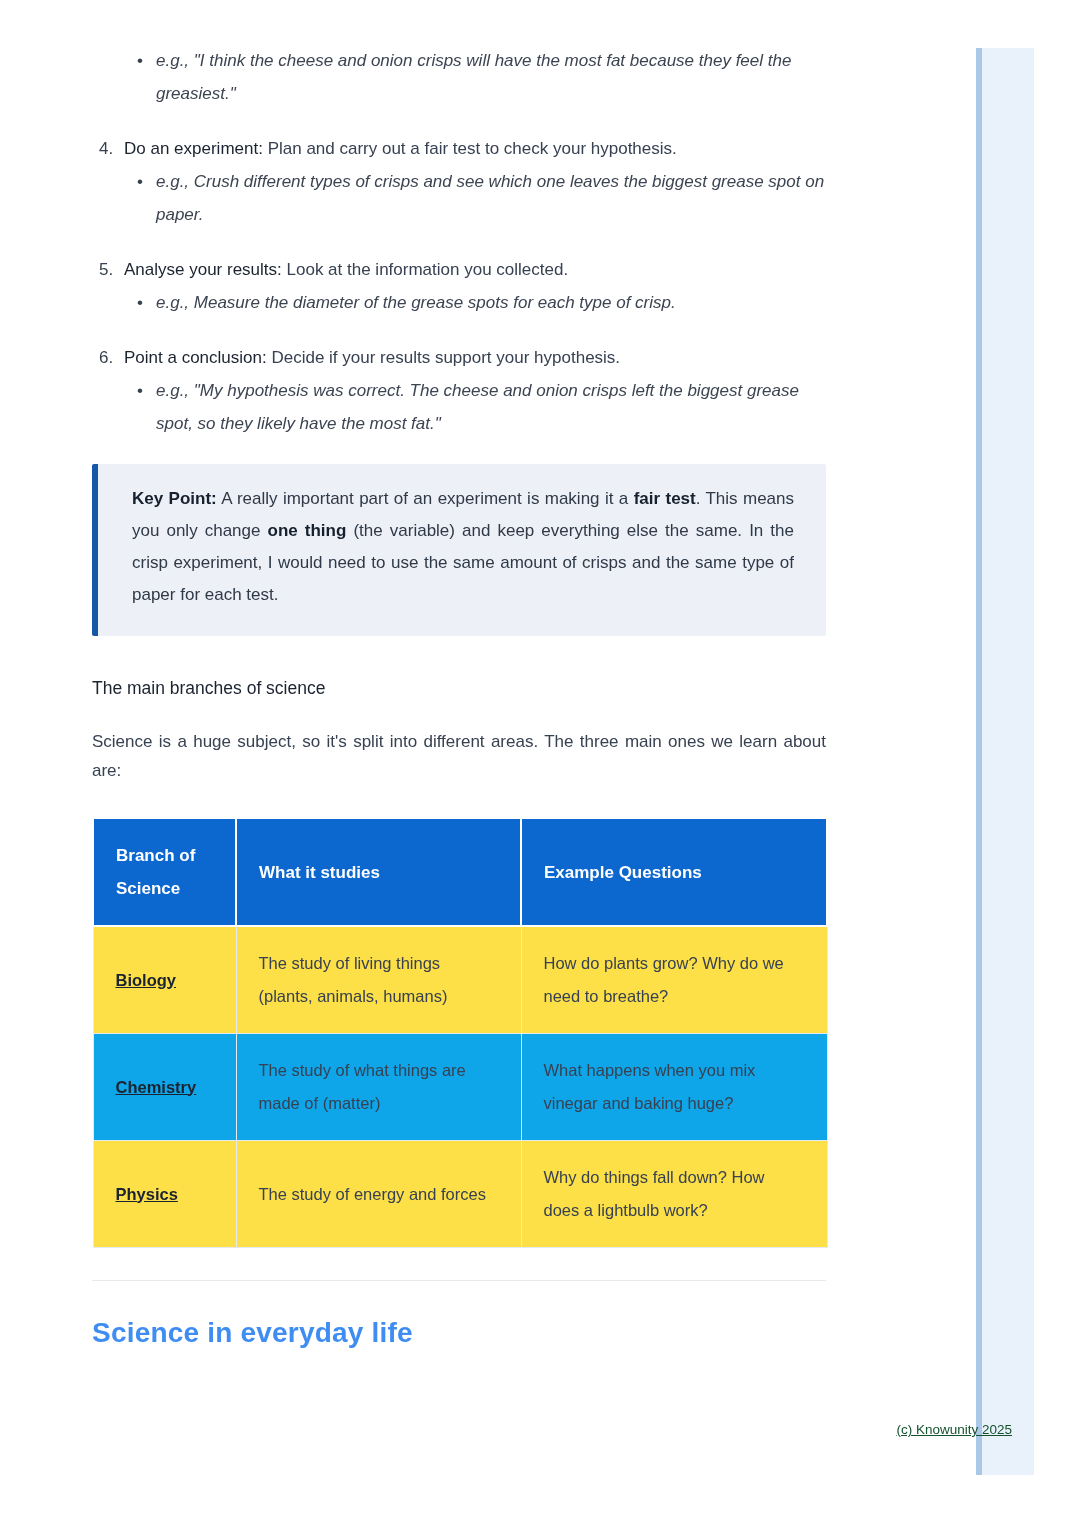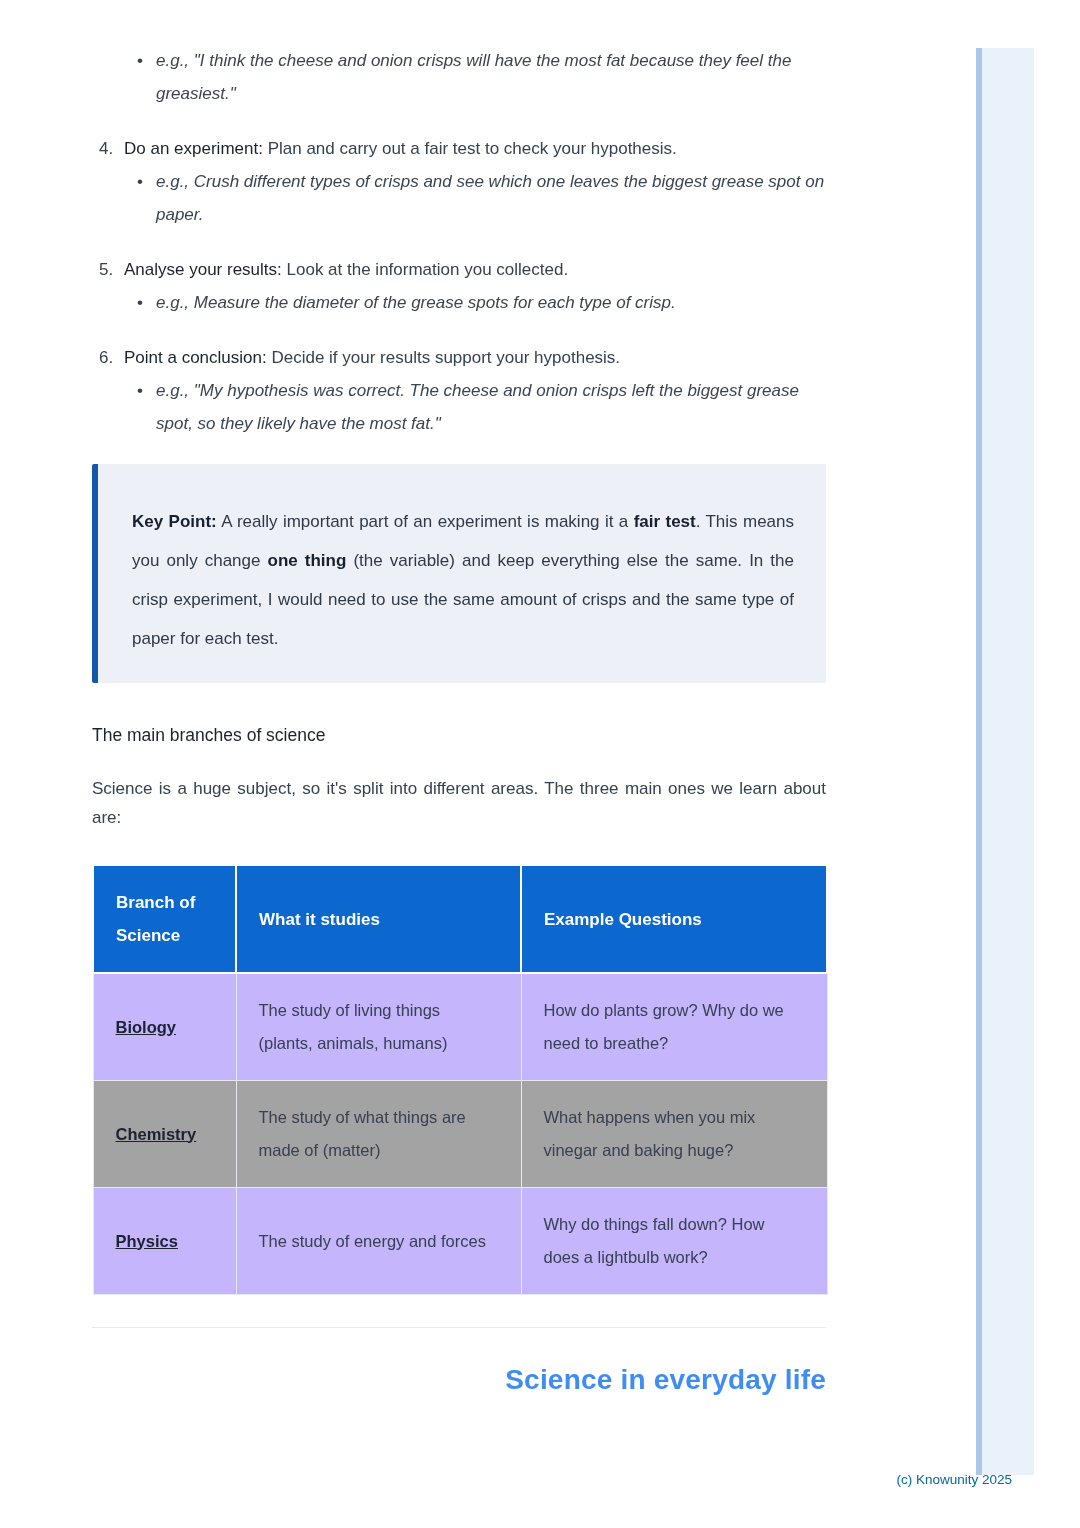--- a/index.html
+++ b/index.html
@@ -47,23 +47,23 @@
     left: 7px; top: 0;
   }
   .step-label { font-weight: normal; color: #1b2330; }
   .step .example-bullet { margin-top: 0; margin-bottom: 0; }
   
   .keypoint {
     margin-top: 24px;
     background: #edf1f7;
     border-left: 6px solid #1658a8;
     border-radius: 2px;
-    padding: 38px 32px 25px 34px;
-    font-size: 17px;
-    line-height: 39px;
+    padding: 19px 32px 25px 34px;
+    font-size: 17px;
+    line-height: 32px;
     text-align: justify;
     color: #2f3947;
   }
   .keypoint b { color: #16202e; }
   
   .section-heading {
     margin-top: 42px;
     font-size: 17.5px;
     font-weight: normal;
     color: #1b2330;
@@ -98,46 +98,46 @@
     border: 2px solid #ffffff;
   }
   table.branches td {
     border: 1px solid #e6e9ee;
     font-size: 16.5px;
     line-height: 33px;
     vertical-align: middle;
     padding: 20px 22px;
     height: 106px;
     color: #374151;
-    background: #c4b5fd;
-  }
-  table.branches tr.alt td { background: #a3a3a3; }
+    background: #fde047;
+  }
+  table.branches tr.alt td { background: #0ea5e9; }
   table.branches td.branch-name { font-weight: bold; color: #1b2330; text-decoration: underline; }
   
   .divider {
     margin-top: 32px;
     height: 1px;
     background: #e7e9ed;
     width: 734px;
   }
   .next-heading {
     margin-top: 36px;
     font-size: 28px;
     font-weight: bold;
     color: #3f8df2;
     letter-spacing: 0.2px;
-    text-align: right;
   }
   .copyright {
     position: absolute;
-    top: 1472px;
+    top: 1422px;
     right: 68px;
     font-size: 13.5px;
-    color: #0369a1;
+    color: #14532d;
     z-index: 5;
+    text-decoration: underline;
   }
   
   .scroll-panel {
     position: absolute;
     left: 976px; top: 48px;
     width: 58px; height: 1427px;
     background: #e9f1fb;
     z-index: 2;
   }
   .scroll-thumb {

